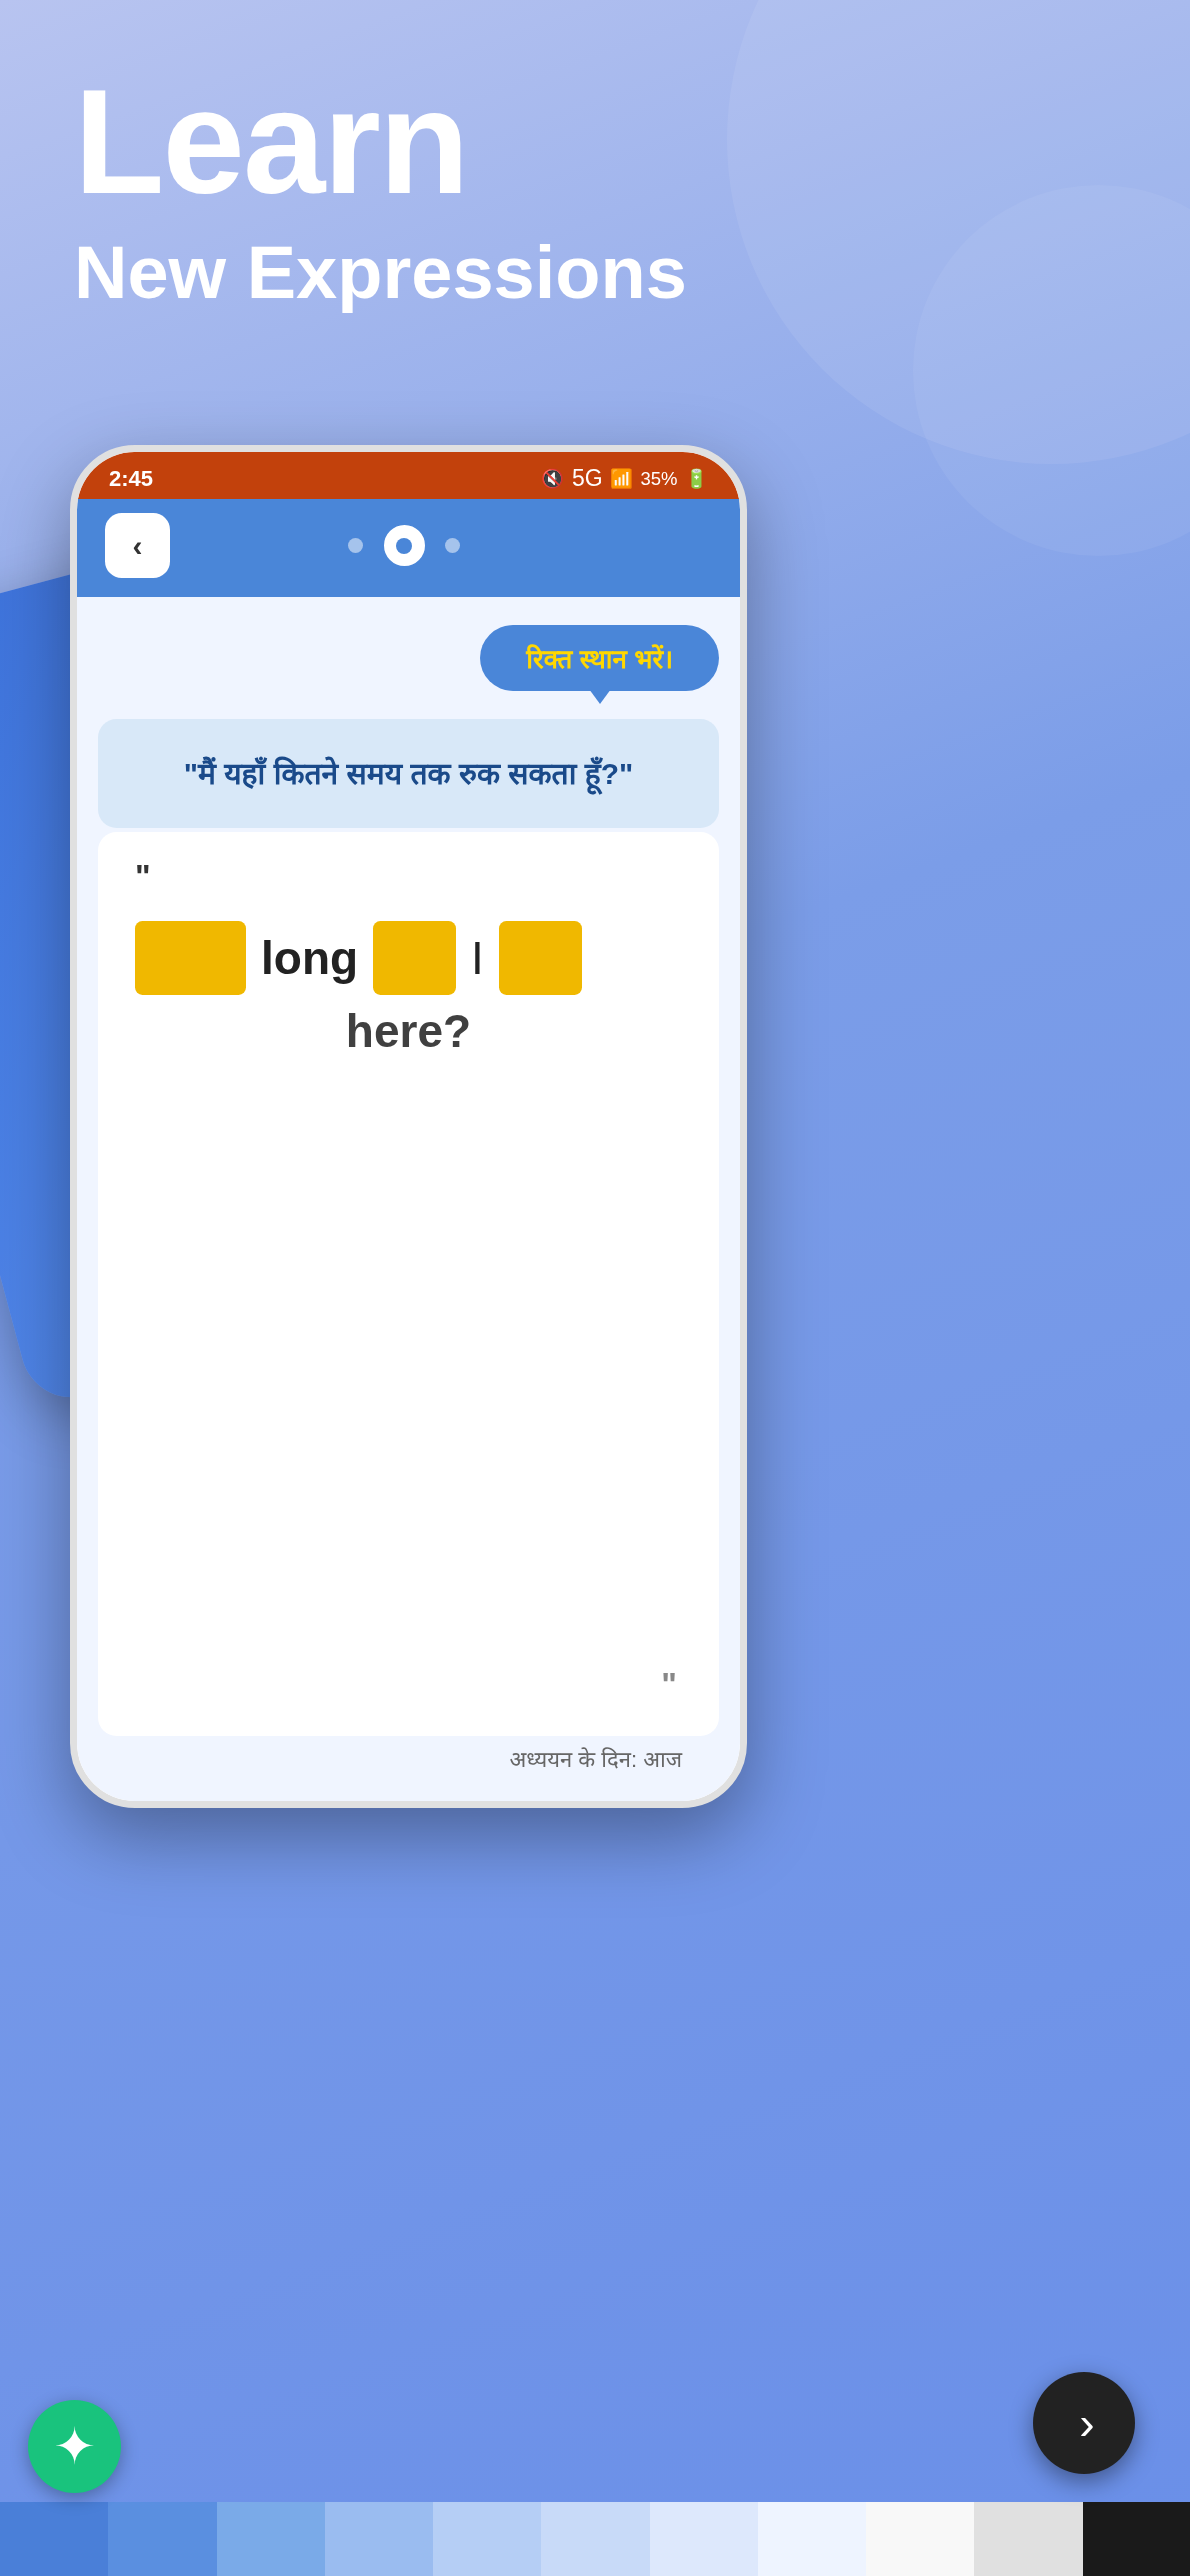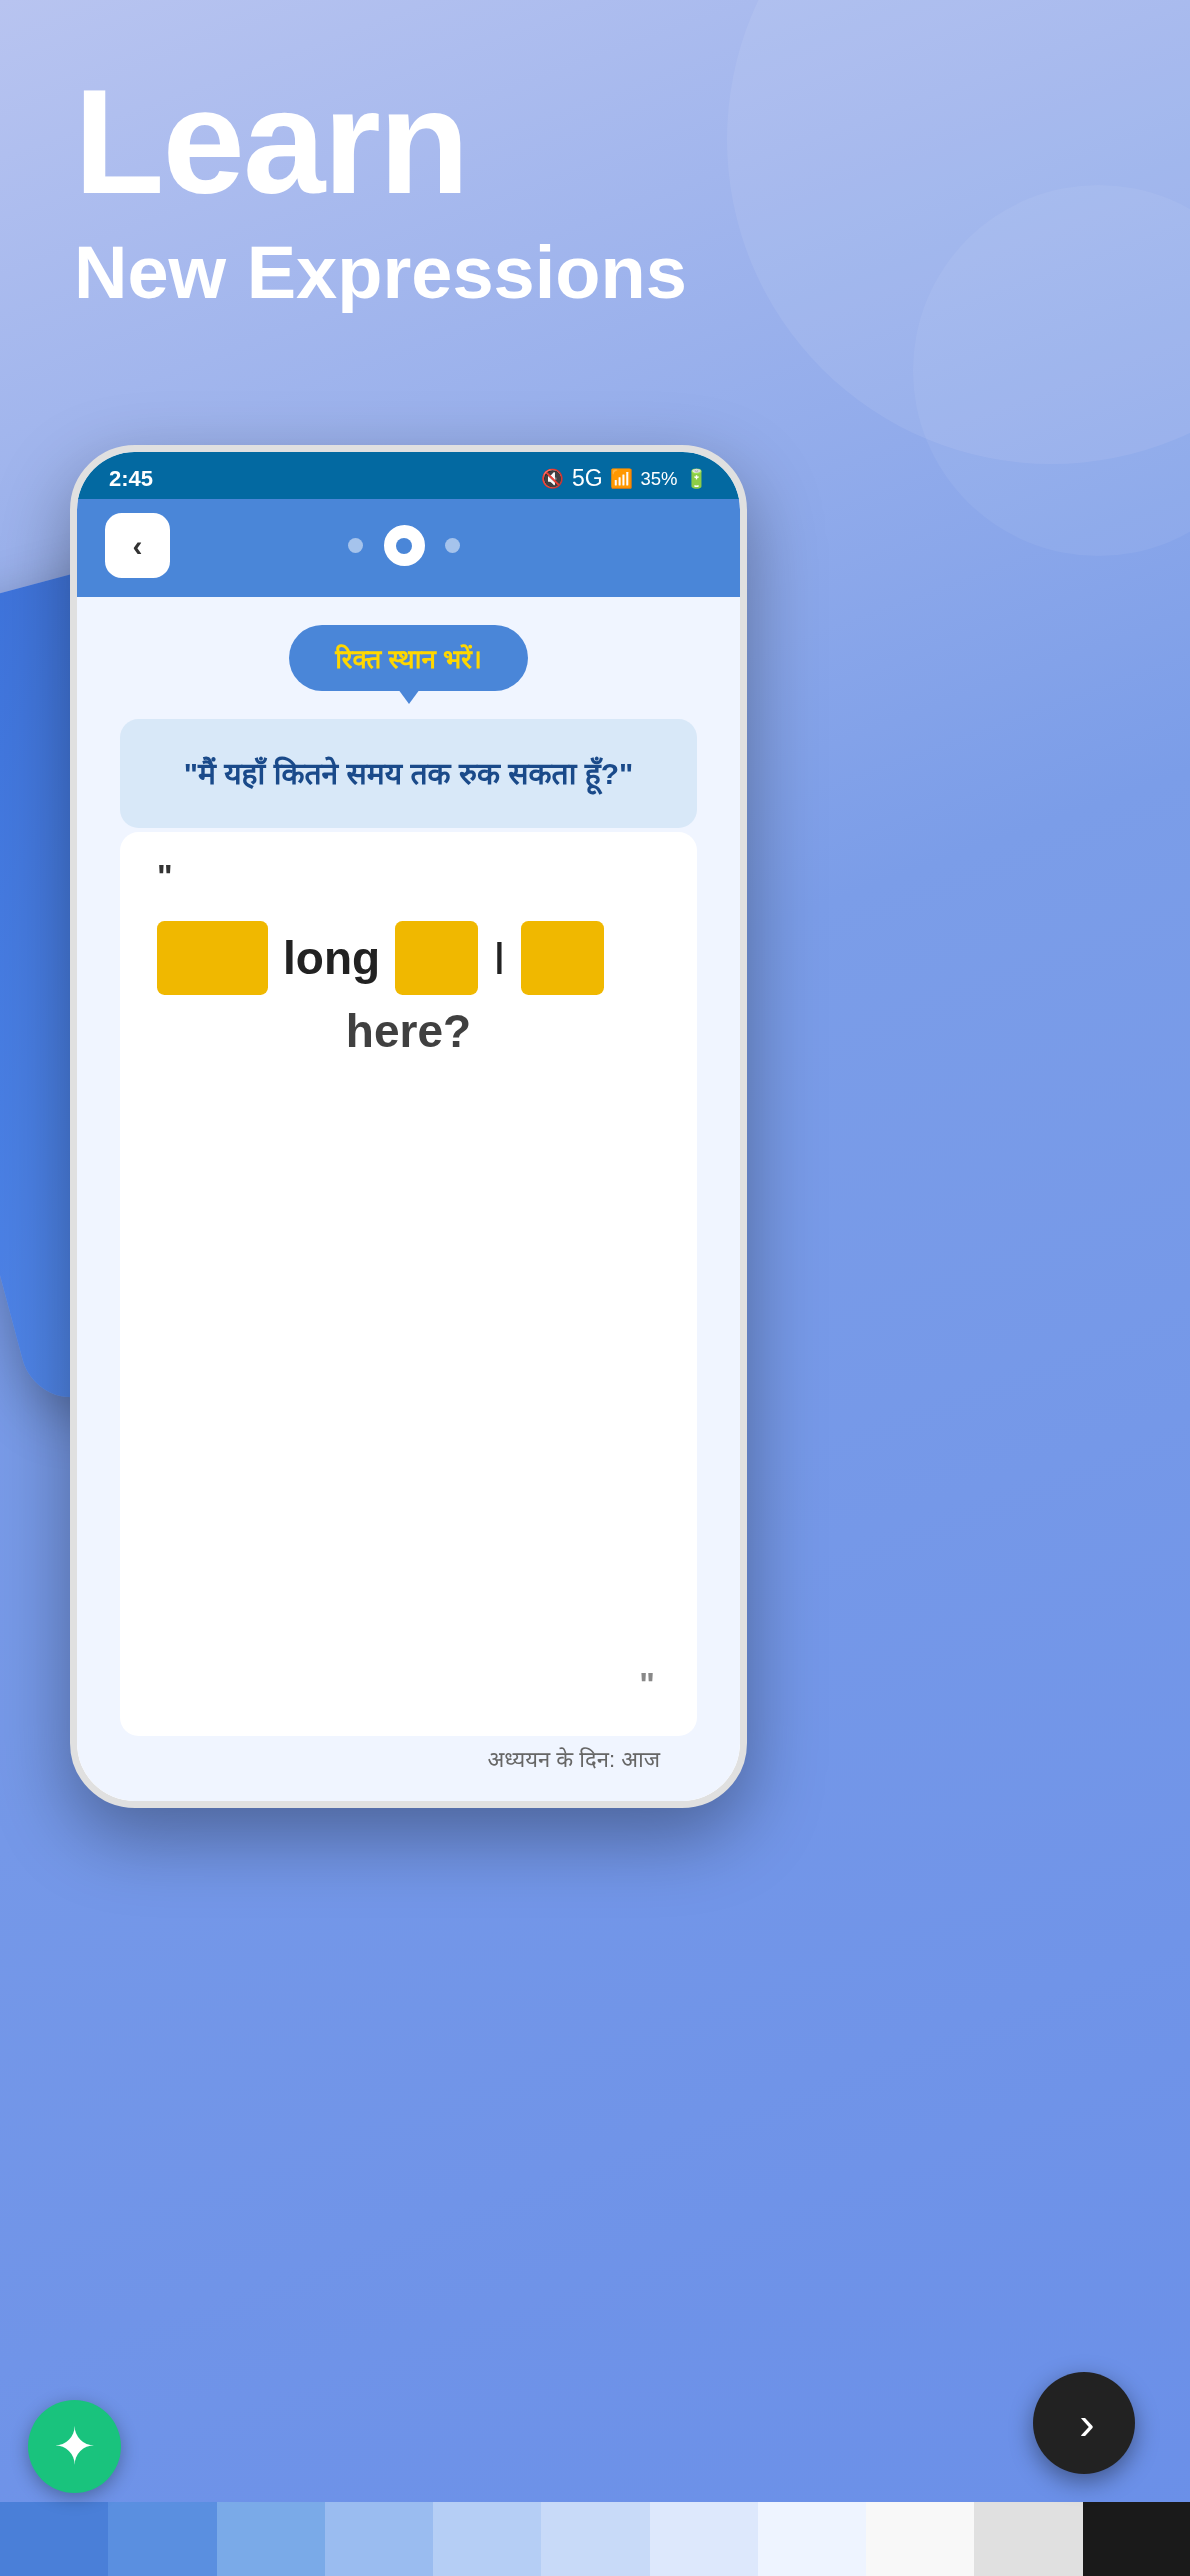--- a/index.html
+++ b/index.html
@@ -81,21 +81,21 @@
       height: 100%;
       background: white;
       border-radius: 57px;
       overflow: hidden;
       display: flex;
       flex-direction: column;
     }
 
     
     .status-bar {
-      background: #0369a1;
+      background: #c2410c;
       display: flex;
       justify-content: space-between;
       align-items: center;
       padding: 13px 32px 7.4px 32px;
       flex-shrink: 0;
     }
 
     .status-time {
       color: white;
       font-size: 22px;
@@ -171,22 +171,22 @@
       background: #4a86d8;
       border-radius: 50%;
     }
 
     
     .content-area {
       background: #f0f5ff;
       flex: 1;
       display: flex;
       flex-direction: column;
-      align-items: center;
-      padding: 28px 43px;
+      align-items: flex-end;
+      padding: 28px 21px;
     }
 
     
     .fill-bubble {
       background: #4a86d8;
       color: #ffd700;
       font-size: 26px;
       font-weight: 700;
       padding: 15px 46px;
       border-radius: 37px;

